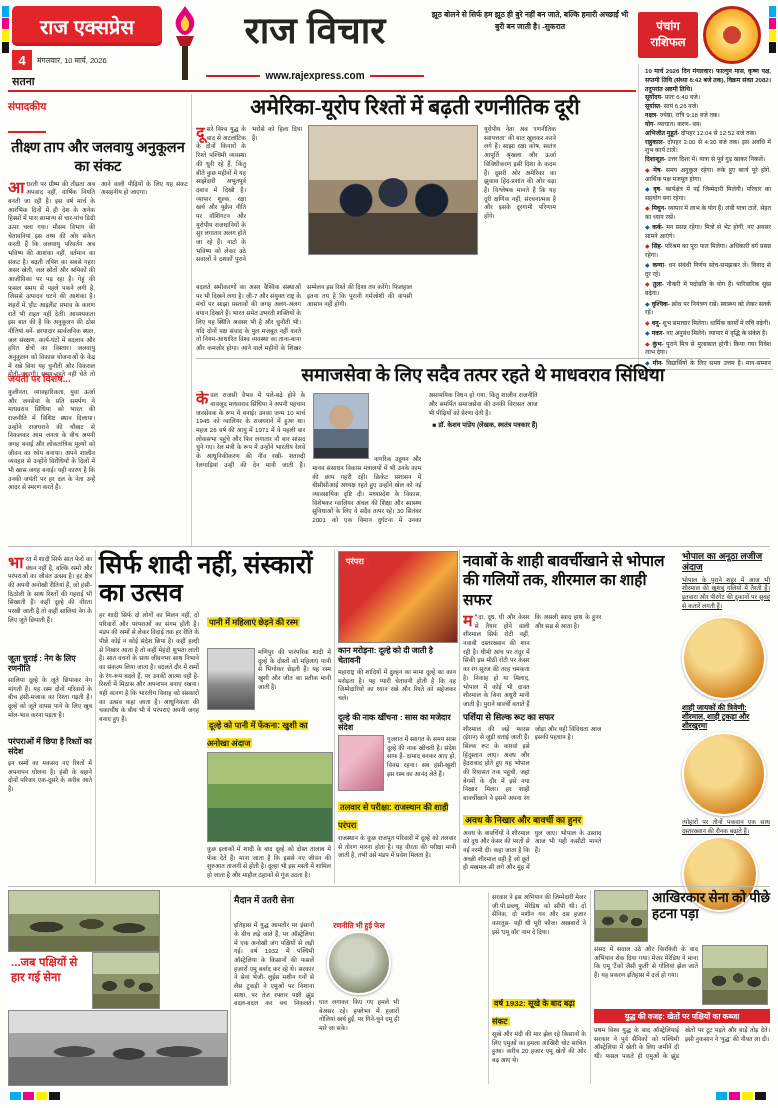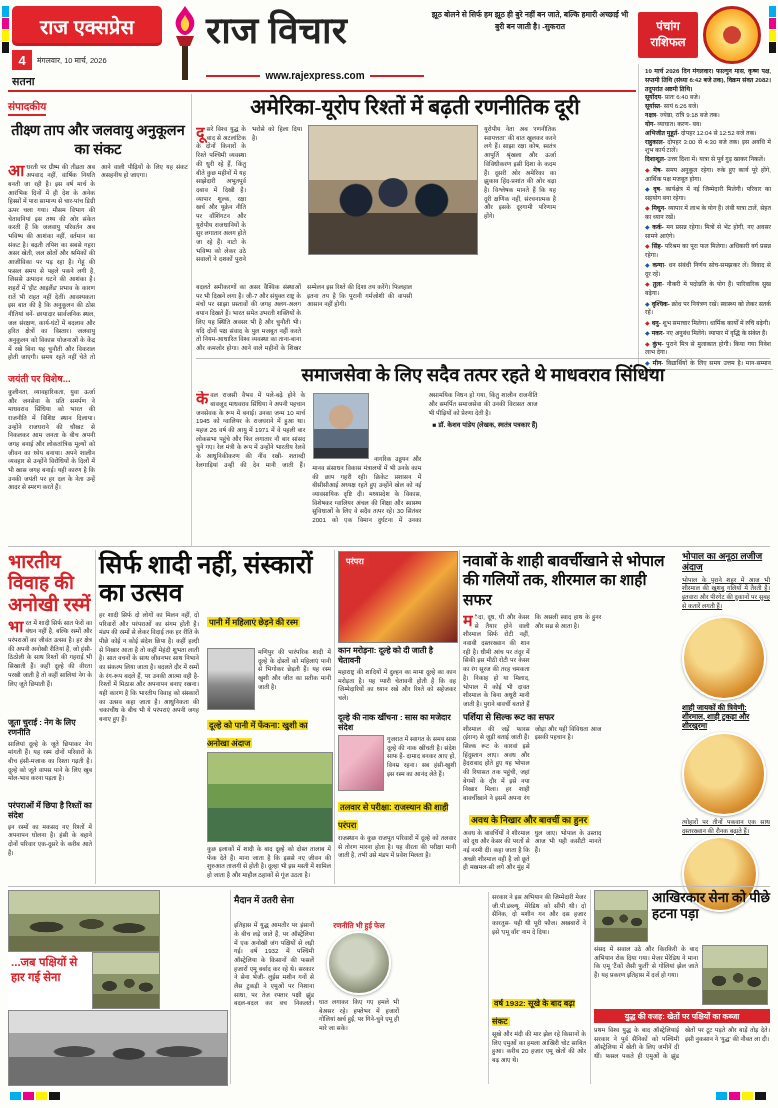--- a/index.html
+++ b/index.html
@@ -44,38 +44,38 @@
   .ph-circle-food{border-radius:50%;border:2px solid #fff;box-shadow:0 1px 3px rgba(0,0,0,.35);
      background:radial-gradient(circle at 40% 35%, #f7d98b 0 35%, #d98f2e 70%, #a85f18);}
   .ph-circle-gray{border-radius:50%;border:2px solid #fff;box-shadow:0 1px 3px rgba(0,0,0,.35);
      background:radial-gradient(circle at 45% 40%, #cfd4c2 0 35%, #8d9279 70%, #5c604c);}
   .regsq{display:block;width:7px;height:11px;margin-bottom:1px;}
   .regsq-h{display:inline-block;width:11px;height:8px;margin-right:2px;}
   .c-c{background:#00aeef}.c-m{background:#ec008c}.c-y{background:#fff200}.c-k{background:#161616}
   .masthead{background:#e2242b;border-radius:5px;color:#fff;font-weight:bold;font-size:20px;
      display:flex;align-items:center;justify-content:center;box-shadow:inset 0 -3px 0 rgba(0,0,0,.15);}
   .pagenum{background:#e2242b;color:#fff;font-weight:bold;font-size:13px;display:flex;align-items:center;justify-content:center;}
-  .page-title{font-size:37px;font-weight:bold;color:#242424;text-align:left;line-height:1.05;}
+  .page-title{font-size:37px;font-weight:bold;color:#242424;text-align:center;line-height:1.05;}
   .website-row{display:flex;align-items:center;gap:5px;}
   .website-row .bar{flex:1;height:2px;background:#d21f26;}
   .website{font-size:10px;font-weight:bold;color:#101010;}
   .quote{font-size:7.6px;font-weight:bold;line-height:1.55;color:#262626;text-align:center;}
   .panchang-box{background:#d9232a;color:#fff;display:flex;flex-direction:column;align-items:center;
      justify-content:center;font-weight:bold;font-size:11.5px;line-height:1.35;border-radius:2px;}
   .sun{border-radius:50%;border:3px solid #b81f1f;background:radial-gradient(circle,#ffe27a 25%,#f7a11a 75%);
      display:flex;align-items:center;justify-content:center;}
   .sun-core{width:18px;height:18px;border-radius:50%;background:#c62424;opacity:.85;}
   .panchang-col{border-left:1px solid #c9c9c9;border-bottom:1px solid #bbb;padding:3px 2px 2px 6px;}
   .pk{font-weight:bold;}
   .pline{font-size:6.1px;line-height:1.45;text-align:justify;}
   .rashi-item{font-size:6.1px;line-height:1.4;text-align:justify;margin-top:2px;}
   .rashi-bullet{font-size:6px;margin-right:2px;}
   .rashi-item:nth-of-type(odd) .rashi-bullet{color:#d21f26;}
   .rashi-item:nth-of-type(even) .rashi-bullet{color:#1a56a8;}
-  .ed-label{color:#d9232a;font-weight:bold;font-size:10.5px;border-bottom:2px solid #d9232a;display:inline-block;padding-bottom:1px;}
+  .ed-label{color:#d9232a;font-weight:bold;font-size:10.5px;border-bottom:2px solid #d9232a;display:inline-block;padding-bottom:18px;}
   .ed-headline{font-size:14.5px;font-weight:bold;line-height:1.3;color:#141414;margin:5px 0 4px;font-family:"Liberation Serif","DejaVu Serif",serif;}
   .kicker{color:#d9232a;font-weight:bold;font-size:9.5px;margin-bottom:3px;}
   .lead-headline{text-align:center;font-size:21px;font-weight:bold;color:#121212;line-height:1.15;font-family:"Liberation Serif","DejaVu Serif",serif;}
   .sc-headline{text-align:center;font-size:18.5px;font-weight:bold;color:#121212;line-height:1.2;font-family:"Liberation Serif","DejaVu Serif",serif;}
   .byline{font-size:6.6px;font-weight:bold;text-align:right;margin-top:3px;}
   .wed-side-title{color:#d9232a;font-weight:bold;font-size:19px;line-height:1.12;}
   .wed-headline{font-size:25px;font-weight:bold;line-height:1.1;color:#0d0d0d;font-family:"Liberation Serif","DejaVu Serif",serif;}
   .sh-headline{font-size:15.5px;font-weight:bold;line-height:1.25;color:#101010;font-family:"Liberation Serif","DejaVu Serif",serif;}
   .rail-head{font-weight:bold;font-size:9px;line-height:1.25;color:#14141a;}
   .emu-headline{font-size:17px;font-weight:bold;line-height:1.2;color:#0e0e0e;font-family:"Liberation Serif","DejaVu Serif",serif;}
@@ -205,21 +205,20 @@
       <span class="dropcap">के</span><span>वल राजसी वैभव में पले-बढ़े होने के बावजूद माधवराव सिंधिया ने अपनी पहचान जनसेवक के रूप में बनाई। उनका जन्म 10 मार्च 1945 को ग्वालियर के राजघराने में हुआ था। महज 26 वर्ष की आयु में 1971 में वे पहली बार लोकसभा पहुंचे और फिर लगातार नौ बार सांसद चुने गए। रेल मंत्री के रूप में उन्होंने भारतीय रेलवे के आधुनिकीकरण की नींव रखी- शताब्दी रेलगाड़ियां उन्हीं की देन मानी जाती हैं।</span>
       <span class="photo ph-portrait" style="display:inline-block;width:54px;height:64px;border:1px solid #888;margin:2px 1px;"></span>
       <span>नागरिक उड्डयन और मानव संसाधन विकास मंत्रालयों में भी उनके काम की छाप गहरी रही। क्रिकेट प्रशासन में बीसीसीआई अध्यक्ष रहते हुए उन्होंने खेल को नई व्यावसायिक दृष्टि दी। मध्यप्रदेश के विकास, विशेषकर ग्वालियर अंचल की शिक्षा और स्वास्थ्य सुविधाओं के लिए वे सदैव तत्पर रहे। 30 सितंबर 2001 को एक विमान दुर्घटना में उनका असामयिक निधन हो गया, किंतु शालीन राजनीति और समर्पित समाजसेवा की उनकी विरासत आज भी पीढ़ियों को प्रेरणा देती है।</span>
       <span class="byline" style="display:block;">■ डॉ. केशव पांडेय (लेखक, स्वतंत्र पत्रकार हैं)</span>
     </div>
   </div>
 
   <div class="abs hline" style="left:8px;top:546px;width:762px;"></div>
 
   <div class="abs" style="left:8px;top:551px;width:84px;">
-    <div class="wed-side-title">भारतीय विवाह की अनोखी रस्में</div>
     <div class="small" style="height:96px;margin-top:4px;">
       <span class="dropcap">भा</span><span>रत में शादी सिर्फ सात फेरों का बंधन नहीं है, बल्कि रस्मों और परंपराओं का जीवंत उत्सव है। हर क्षेत्र की अपनी अनोखी रीतियां हैं, जो हंसी-ठिठोली के साथ रिश्तों की गहराई भी सिखाती हैं। कहीं दूल्हे की वीरता परखी जाती है तो कहीं सालियां नेग के लिए जूते छिपाती हैं।</span>
     </div>
     <div class="subhead">जूता चुराई : नेग के लिए रणनीति</div>
     <div class="small" style="height:58px;">सालियां दूल्हे के जूते छिपाकर नेग मांगती हैं। यह रस्म दोनों परिवारों के बीच हंसी-मजाक का रिश्ता गढ़ती है। दूल्हे को जूते वापस पाने के लिए खूब मोल-भाव करना पड़ता है।</div>
     <div class="subhead">परंपराओं में छिपा है रिश्तों का संदेश</div>
     <div class="small" style="height:34px;">इन रस्मों का मकसद नए रिश्तों में अपनापन घोलना है। हंसी के बहाने दोनों परिवार एक-दूसरे के करीब आते हैं।</div>
   </div>
   <div class="abs vline" style="left:95px;top:550px;height:334px;"></div>
 
@@ -260,21 +259,21 @@
 
   <div class="abs" style="left:463px;top:551px;width:307px;">
     <div style="display:flex;">
       <div style="width:210px;">
         <div class="sh-headline">नवाबों के शाही बावर्चीखाने से भोपाल की गलियों तक, शीरमाल का शाही सफर</div>
         <div class="small cols3" style="height:96px;margin-top:4px;">
           <span class="dropcap">म</span><span>ैदा, दूध, घी और केसर से तैयार होने वाली शीरमाल सिर्फ रोटी नहीं, नवाबी दस्तरख्वान की शान रही है। धीमी आंच पर तंदूर में सिकी इस मीठी रोटी पर केसर का रंग सूरज की तरह चमकता है। निकाह हो या मिलाद, भोपाल में कोई भी दावत शीरमाल के बिना अधूरी मानी जाती है। पुराने बावर्ची बताते हैं कि असली स्वाद हाथ के हुनर और सब्र से आता है।</span>
         </div>
         <div class="subhead" style="font-size:8.5px;">पर्शिया से सिल्क रूट का सफर</div>
         <div class="small cols3" style="height:80px;">शीरमाल की जड़ें फारस (ईरान) से जुड़ी बताई जाती हैं। सिल्क रूट के कारवां इसे हिंदुस्तान लाए। अवध और हैदराबाद होते हुए यह भोपाल की रियासत तक पहुंची, जहां बेगमों के दौर में इसे नया निखार मिला। हर शाही बावर्चीखाने ने इसमें अपना रंग जोड़ा और यही विविधता आज इसकी पहचान है।</div>
-        <div style="margin:4px 6px 2px;"><span class="yellowhead" style="font-size:9px;">अवध के निखार और बावर्ची का हुनर</span></div>
+        <div style="margin:4px 0 2px;"><span class="yellowhead" style="font-size:9px;">अवध के निखार और बावर्ची का हुनर</span></div>
         <div class="small cols3" style="height:52px;">अवध के बावर्चियों ने शीरमाल को दूध और केसर की परतों से नई नरमी दी। कहा जाता है कि अच्छी शीरमाल वही है जो छूते ही मखमल-सी लगे और मुंह में घुल जाए। भोपाल के उस्ताद आज भी यही कसौटी मानते हैं।</div>
       </div>
       <div style="width:88px;margin-left:9px;text-decoration:underline;">
         <div class="rail-head">भोपाल का अनूठा लजीज अंदाज</div>
         <div class="small" style="height:40px;margin-top:2px;">भोपाल के पुराने शहर में आज भी शीरमाल की खुशबू गलियों में तैरती है। इतवारा और पीरगेट की दुकानों पर सुबह से कतारें लगती हैं।</div>
         <div class="ph-circle-food" style="width:80px;height:80px;"></div>
         <div class="subhead" style="font-size:7.3px;">शाही जायकों की त्रिवेणी: शीरमाल, शाही टुकड़ा और शीरखुरमा</div>
         <div class="ph-circle-food" style="width:80px;height:80px;"></div>
         <div class="small" style="height:18px;margin-top:2px;">त्योहारों पर तीनों पकवान एक साथ दस्तरख्वान की रौनक बढ़ाते हैं।</div>
         <div class="ph-circle-food" style="width:72px;height:72px;"></div>

